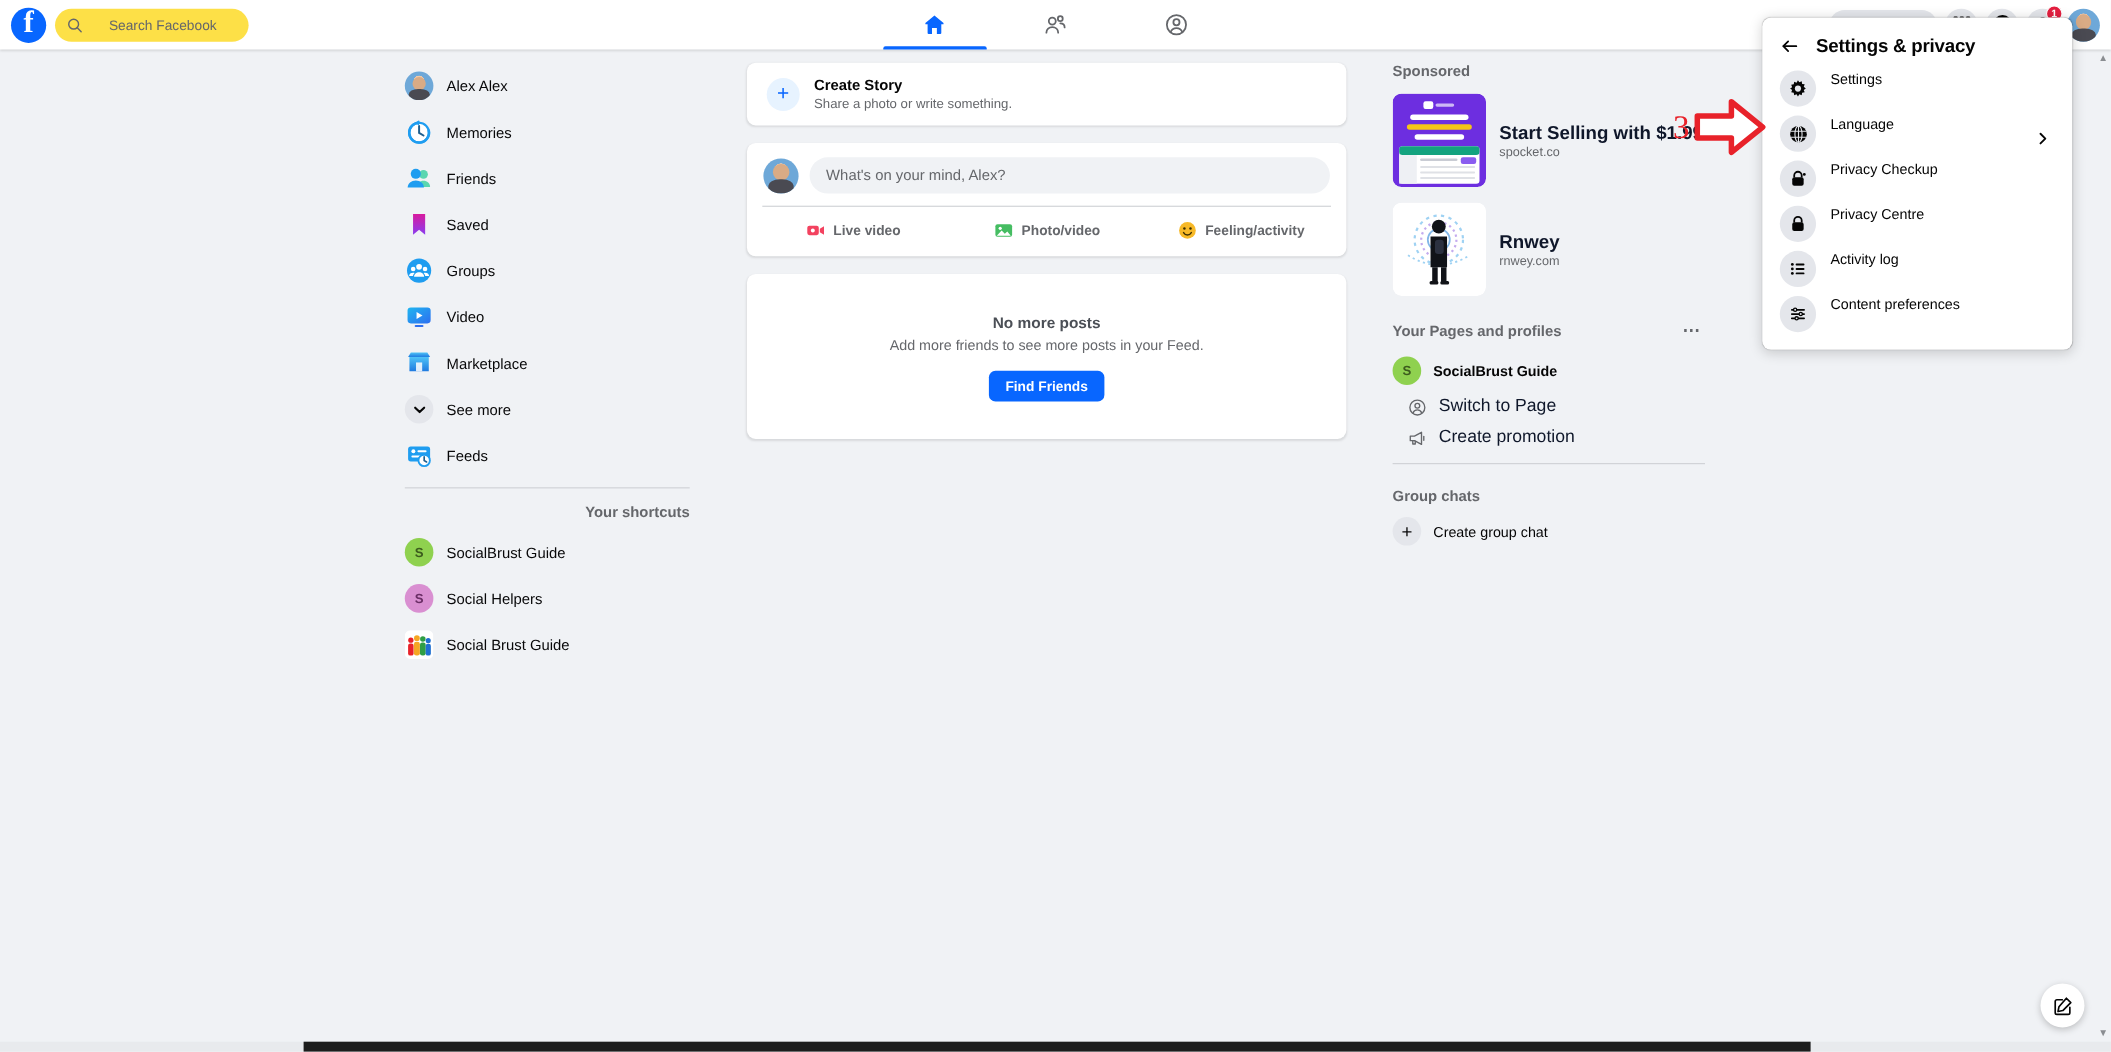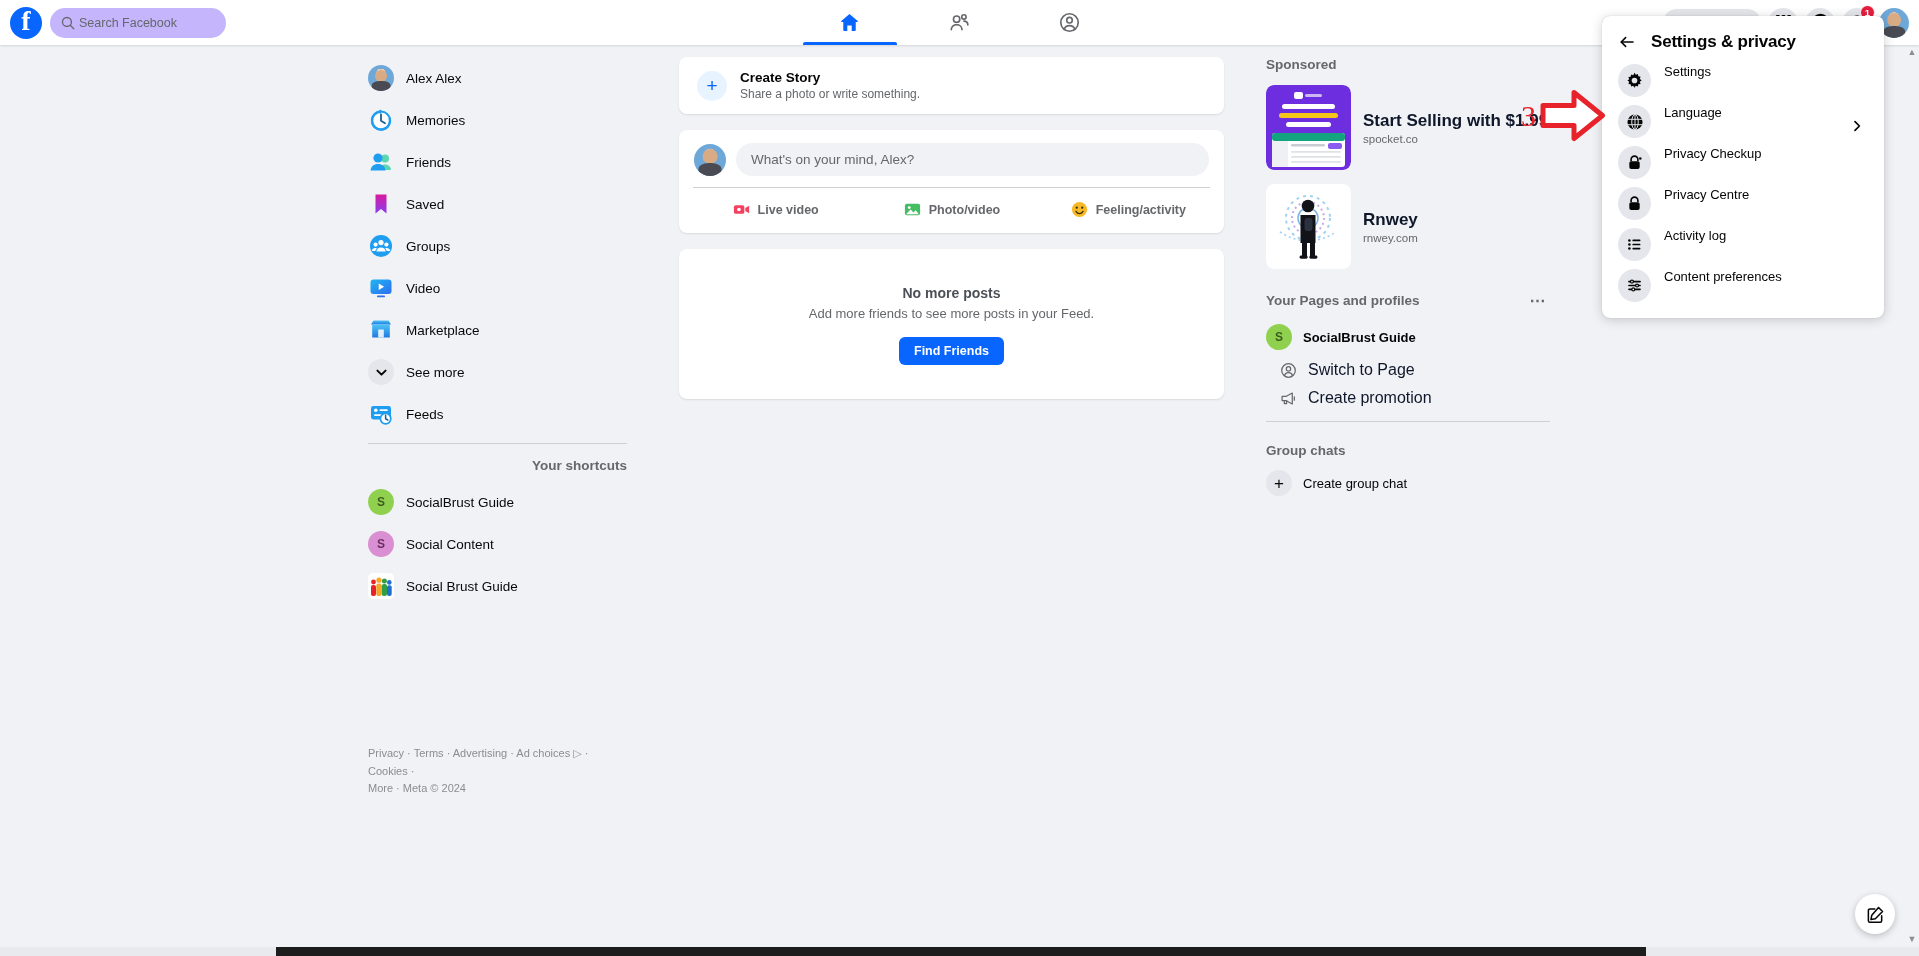--- a/index.html
+++ b/index.html
@@ -22,22 +22,22 @@
   }
   #header-left { display: flex; align-items: center; padding-left: 10px; gap: 8px; }
   .fb-logo {
     width: 32px; height: 32px; border-radius: 50%;
     background: #0866ff; color: #fff;
     display:flex; align-items:center; justify-content:center;
     font-family: "Liberation Serif", serif; font-weight: bold; font-size: 28px;
     line-height: 1; padding-bottom: 3px;
   }
   .search-pill {
-    display: flex; align-items: center; gap: 4px;
-    background: #c4b5fd; border-radius: 20px;
+    display: flex; align-items: center; gap: 24px;
+    background: #fde047; border-radius: 20px;
     height: 30px; width: 176px; padding: 0 11px;
     cursor: pointer;
   }
   .search-pill .ph { color: #65676b; font-size: 12.5px; }
 
   #header-center {
     position: absolute; left: 50%; transform: translateX(-50%);
     display: flex; height: 45px;
   }
   .nav-tab {
@@ -495,51 +495,41 @@
       <span class="side-icon">
         <span class="sc-avatar" style="background:#8fd14f;color:#3d5c1e;">S</span>
       </span>
       <span class="side-label">SocialBrust Guide</span>
     </div>
 
     <div class="side-item">
       <span class="side-icon">
         <span class="sc-avatar" style="background:#d98fd1;color:#6b2e66;">S</span>
       </span>
-      <span class="side-label">Social Content</span>
+      <span class="side-label">Social Helpers</span>
     </div>
 
     <div class="side-item">
       <span class="side-icon">
         <svg width="26" height="26" viewBox="0 0 26 26">
           <rect x="0" y="0" width="26" height="26" rx="5" fill="#ffffff"></rect>
           <circle cx="5.5" cy="9" r="2.4" fill="#e8222a"></circle>
             <rect x="3" y="12" width="5" height="11" rx="2" fill="#e8222a"></rect>
           <circle cx="11" cy="7.2" r="2.6" fill="#f5a623"></circle>
             <rect x="8.3" y="10.4" width="5.4" height="12.6" rx="2.2" fill="#f5a623"></rect>
           <circle cx="16.4" cy="8" r="2.5" fill="#2f9e44"></circle>
             <rect x="13.8" y="11.1" width="5.2" height="11.9" rx="2.1" fill="#2f9e44"></rect>
           <circle cx="21.3" cy="9.4" r="2.3" fill="#1f6fd0"></circle>
             <rect x="19" y="12.3" width="4.7" height="10.7" rx="2" fill="#1f6fd0"></rect>
         </svg>
       </span>
       <span class="side-label">Social Brust Guide</span>
     </div>
   </div>
 
-  <div id="footer">
-    <span>Privacy</span> ·
-    <span>Terms</span> ·
-    <span>Advertising</span> ·
-    <span>Ad choices</span>
-    <span>▷</span> ·
-    <span>Cookies</span> ·<br>
-    <span>More</span> ·
-    <span>Meta © 2024</span>
-  </div>
 
   <div id="feed">
 
     <div class="card">
       <div class="create-story">
         <span class="plus-circle">+</span>
         <span>
           <span class="cs-title" style="display:block;">Create Story</span>
           <span class="cs-sub" style="display:block;">Share a photo or write something.</span>
         </span>

